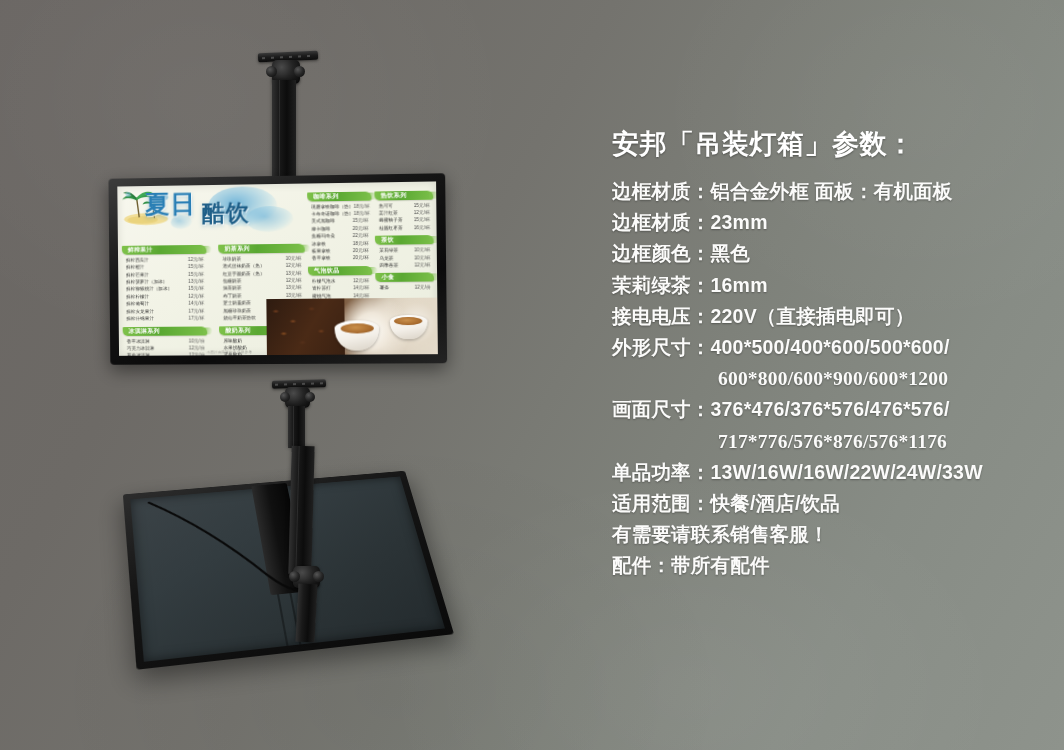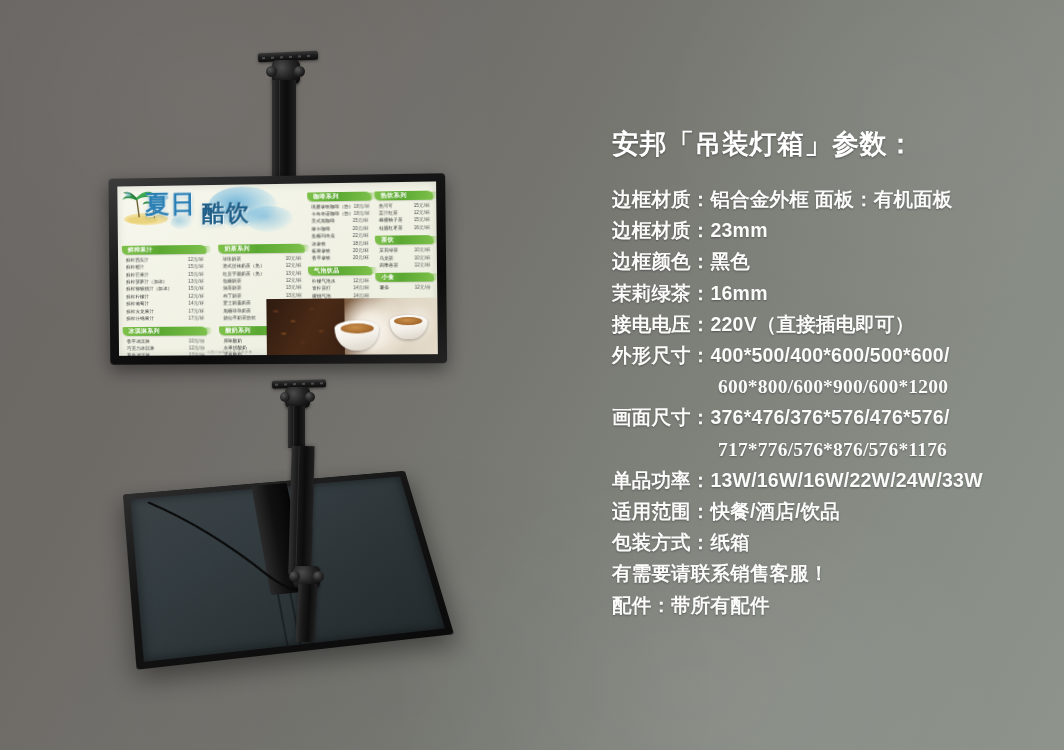--- a/index.html
+++ b/index.html
@@ -43,21 +43,21 @@
     position: absolute;
     left: 612px; top: 126px;
     width: 440px;
   }
   #spec-title {
     font-size: 27px;
     font-weight: bold;
     color: #ffffff;
     letter-spacing: .5px;
     text-shadow: 0 1px 2px rgba(0,0,0,.35);
-    margin-bottom: 22px;
+    margin-bottom: 14px;
     white-space: nowrap;
   }
   .spec-line {
     font-size: 19.5px;
     font-weight: bold;
     color: #fbfbfa;
     line-height: 31.2px;
     letter-spacing: .2px;
     text-shadow: 0 1px 2px rgba(0,0,0,.32);
     white-space: nowrap;
@@ -614,17 +614,16 @@
       <div class="spec-line">边框材质：23mm</div>
       <div class="spec-line">边框颜色：黑色</div>
       <div class="spec-line">茉莉绿茶：16mm</div>
       <div class="spec-line">接电电压：220V（直接插电即可）</div>
       <div class="spec-line">外形尺寸：400*500/400*600/500*600/</div>
       <div class="spec-line indent">600*800/600*900/600*1200</div>
       <div class="spec-line">画面尺寸：376*476/376*576/476*576/</div>
       <div class="spec-line indent">717*776/576*876/576*1176</div>
       <div class="spec-line">单品功率：13W/16W/16W/22W/24W/33W</div>
       <div class="spec-line">适用范围：快餐/酒店/饮品</div>
-      <div class="spec-line">包装方式：纸箱</div>
       <div class="spec-line">有需要请联系销售客服！</div>
       <div class="spec-line">配件：带所有配件</div>
     </div>
   </div>
 
 </body></html>

